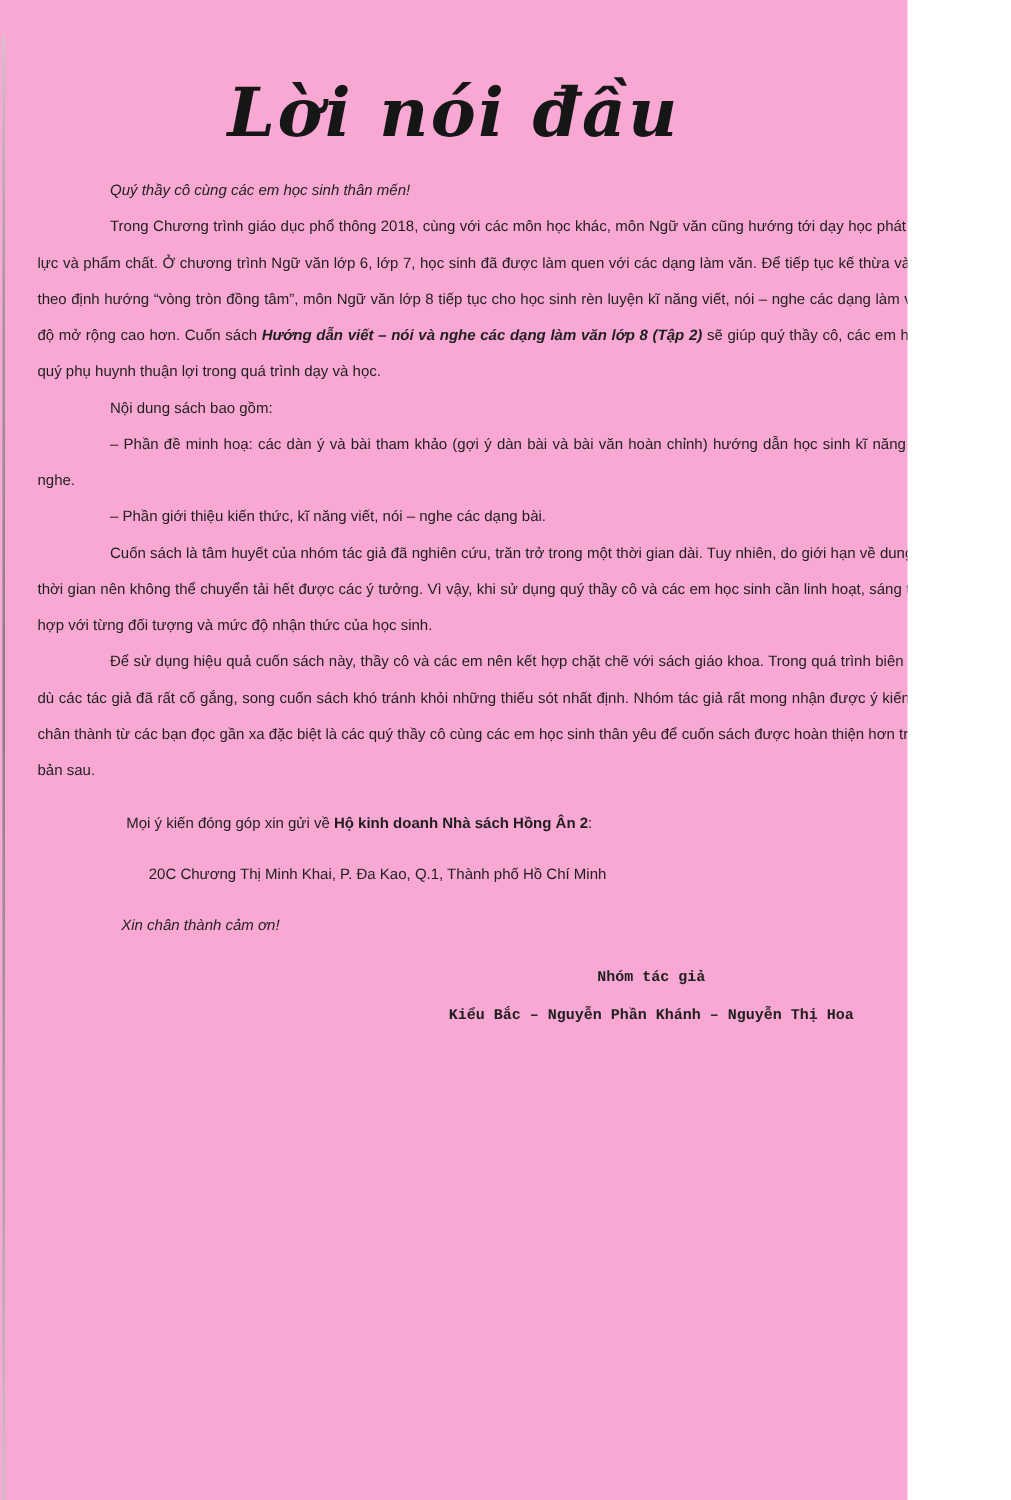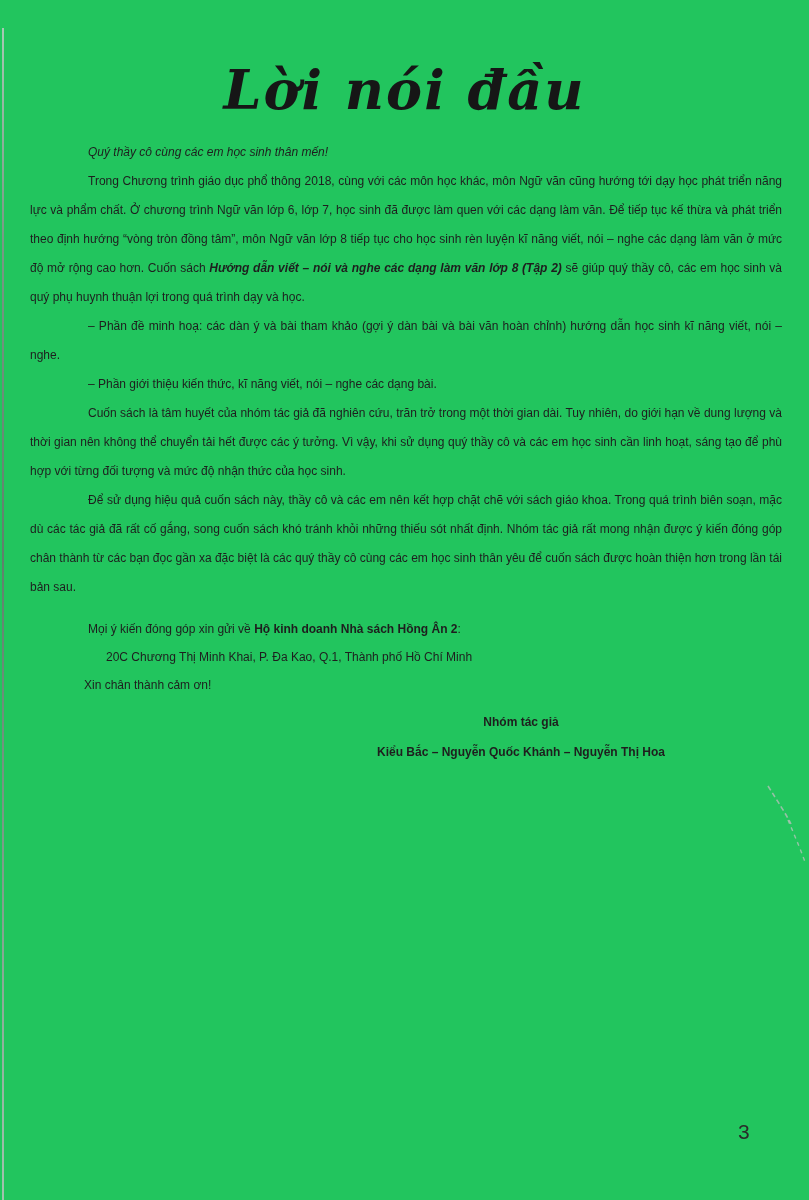--- a/index.html
+++ b/index.html
@@ -5,22 +5,22 @@
   html,body{margin:0;padding:0;}
   body{
     width:809px;height:1200px;
     background:#ffffff;
     font-family:"Liberation Sans", sans-serif;
     color:#1e1e1e;
     -webkit-font-smoothing:antialiased;
   }
   .page{
     position:relative;
-    width:809px;height:1200px;
-    background:#22c55e;
+    width:726px;height:1200px;
+    background:#f9a8d4;
     overflow:hidden;
   }
   
   .edge-line{
     position:absolute;left:2px;top:28px;bottom:0;width:2px;
     background:linear-gradient(#c9c9c9 0%, #8f8f8f 18%, #6f6f6f 45%, #9a9a9a 75%, #c2c2c2 100%);
     opacity:.8;
   }
   
   .pencil{
@@ -44,33 +44,34 @@
     font-style:italic;
   }
   p.body{
     margin:0;
     text-align:justify;
     text-indent:58px;
   }
   .gap{margin-top:13px;}
   .book-title{font-weight:700;font-style:italic;}
   .contact{margin-top:13px;line-height:28px;}
-  .contact p{margin:0;text-align:left;text-indent:0;}
+  .contact p{margin:13px;text-align:left;text-indent:0;}
   .contact .l1{padding-left:58px;}
   .contact .l2{padding-left:76px;}
   .contact .l3{padding-left:62px;}
-  .contact .l4{padding-left:54px;}
+  .contact .l4{padding-left:54px;font-style:italic;}
   .contact .bold{font-weight:700;}
   .contact .email-addr{font-style:italic;}
   .authors{
     margin-top:8px;
     padding-left:230px;
     text-align:center;
     font-weight:700;
     line-height:30px;
+    font-family:Liberation Mono, monospace;
   }
   .authors p{margin:0;}
   .page-number{
     position:absolute;top:1120px;left:738px;
     font-size:21px;color:#2a2a2a;
   }
 </style>
 </head>
 <body>
 
@@ -84,36 +85,37 @@
   </svg>
 
   <div class="title">Lời nói đầu</div>
 
   <div class="content">
 
     <p class="greeting">Quý thầy cô cùng các em học sinh thân mến!</p>
 
     <p class="body gap"><span>Trong Chương trình giáo dục phổ thông 2018, cùng với các môn học khác, môn Ngữ văn cũng hướng tới dạy học phát triển năng lực và phẩm chất. Ở chương trình Ngữ văn lớp 6, lớp 7, học sinh đã được làm quen với các dạng làm văn. Để tiếp tục kế thừa và phát triển theo định hướng “vòng tròn đồng tâm”, môn Ngữ văn lớp 8 tiếp tục cho học sinh rèn luyện kĩ năng viết, nói – nghe các dạng làm văn ở mức độ mở rộng cao hơn. Cuốn sách </span><span class="book-title">Hướng dẫn viết – nói và nghe các dạng làm văn lớp 8 (Tập 2)</span><span> sẽ giúp quý thầy cô, các em học sinh và quý phụ huynh thuận lợi trong quá trình dạy và học.</span></p>
 
+    <p class="body gap">Nội dung sách bao gồm:</p>
 
     <p class="body">– Phần đề minh hoạ: các dàn ý và bài tham khảo (gợi ý dàn bài và bài văn hoàn chỉnh) hướng dẫn học sinh kĩ năng viết, nói – nghe.</p>
     <p class="body">– Phần giới thiệu kiến thức, kĩ năng viết, nói – nghe các dạng bài.</p>
 
     <p class="body gap">Cuốn sách là tâm huyết của nhóm tác giả đã nghiên cứu, trăn trở trong một thời gian dài. Tuy nhiên, do giới hạn về dung lượng và thời gian nên không thể chuyển tải hết được các ý tưởng. Vì vậy, khi sử dụng quý thầy cô và các em học sinh cần linh hoạt, sáng tạo để phù hợp với từng đối tượng và mức độ nhận thức của học sinh.</p>
 
     <p class="body gap">Để sử dụng hiệu quả cuốn sách này, thầy cô và các em nên kết hợp chặt chẽ với sách giáo khoa. Trong quá trình biên soạn, mặc dù các tác giả đã rất cố gắng, song cuốn sách khó tránh khỏi những thiếu sót nhất định. Nhóm tác giả rất mong nhận được ý kiến đóng góp chân thành từ các bạn đọc gần xa đặc biệt là các quý thầy cô cùng các em học sinh thân yêu để cuốn sách được hoàn thiện hơn trong lần tái bản sau.</p>
 
     <div class="contact">
       <p class="l1"><span>Mọi ý kiến đóng góp xin gửi về </span><span class="bold">Hộ kinh doanh Nhà sách Hồng Ân 2</span><span>:</span></p>
       <p class="l2">20C Chương Thị Minh Khai, P. Đa Kao, Q.1, Thành phố Hồ Chí Minh</p>
       <p class="l4">Xin chân thành cảm ơn!</p>
     </div>
 
     <div class="authors">
       <p>Nhóm tác giả</p>
-      <p>Kiểu Bắc – Nguyễn Quốc Khánh – Nguyễn Thị Hoa</p>
+      <p>Kiểu Bắc – Nguyễn Phần Khánh – Nguyễn Thị Hoa</p>
     </div>
 
   </div>
 
   <div class="page-number">3</div>
 
 </div>
 
 </body></html>

